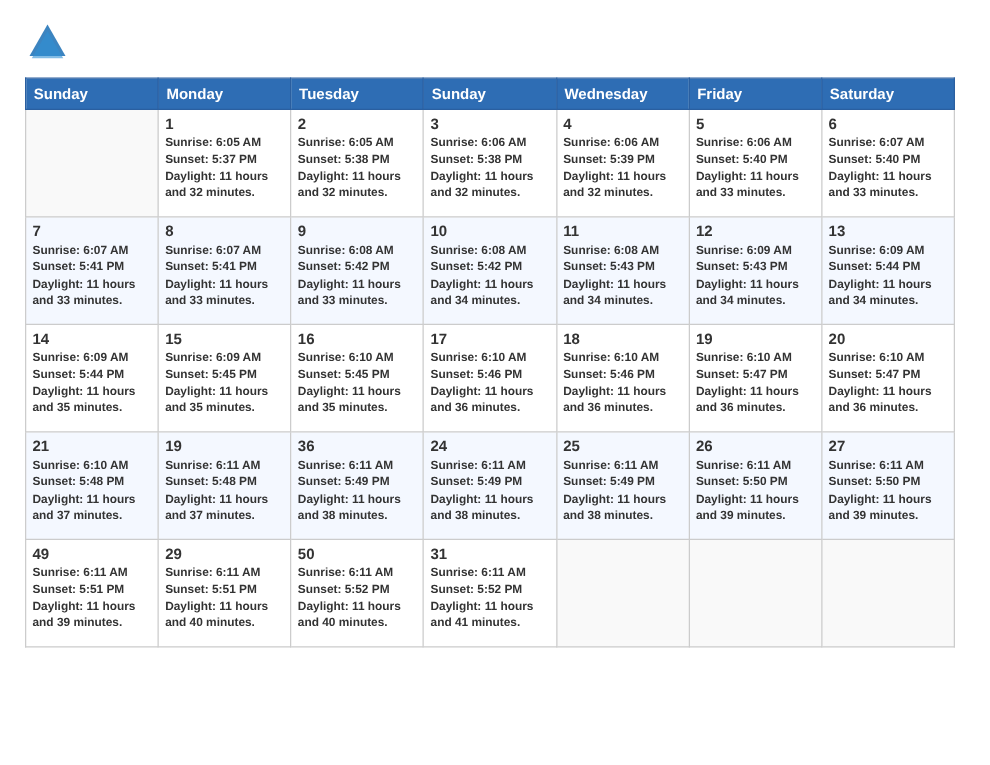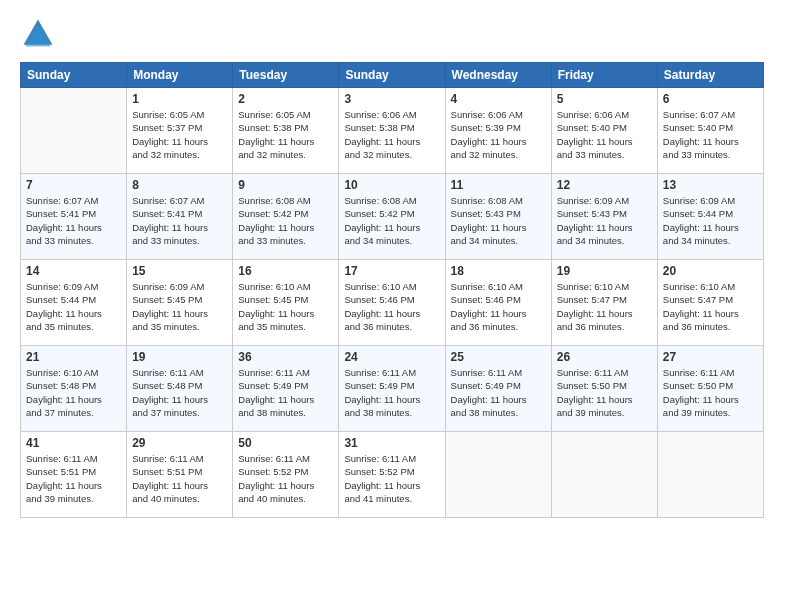--- a/index.html
+++ b/index.html
@@ -85,20 +85,21 @@
     .day-num {
       font-size: 12px;
       font-weight: bold;
       display: block;
       margin-bottom: 2px;
     }
     .day-detail {
       font-size: 9.5px;
       line-height: 1.4;
       color: #333;
+      font-weight: bold;
     }
     tr:nth-child(even) td {
       background-color: #f4f8ff;
     }
     tr:nth-child(odd) td {
       background-color: #fff;
     }
     .calendar thead tr th {
       background-color: #2e6db4;
     }
@@ -167,21 +168,21 @@
         <tr>
           <td><span class="day-num">21</span><span class="day-detail">Sunrise: 6:10 AM<br>Sunset: 5:48 PM<br>Daylight: 11 hours<br>and 37 minutes.</span></td>
           <td><span class="day-num">19</span><span class="day-detail">Sunrise: 6:11 AM<br>Sunset: 5:48 PM<br>Daylight: 11 hours<br>and 37 minutes.</span></td>
           <td><span class="day-num">36</span><span class="day-detail">Sunrise: 6:11 AM<br>Sunset: 5:49 PM<br>Daylight: 11 hours<br>and 38 minutes.</span></td>
           <td><span class="day-num">24</span><span class="day-detail">Sunrise: 6:11 AM<br>Sunset: 5:49 PM<br>Daylight: 11 hours<br>and 38 minutes.</span></td>
           <td><span class="day-num">25</span><span class="day-detail">Sunrise: 6:11 AM<br>Sunset: 5:49 PM<br>Daylight: 11 hours<br>and 38 minutes.</span></td>
           <td><span class="day-num">26</span><span class="day-detail">Sunrise: 6:11 AM<br>Sunset: 5:50 PM<br>Daylight: 11 hours<br>and 39 minutes.</span></td>
           <td><span class="day-num">27</span><span class="day-detail">Sunrise: 6:11 AM<br>Sunset: 5:50 PM<br>Daylight: 11 hours<br>and 39 minutes.</span></td>
         </tr>
         <tr>
-          <td><span class="day-num">41</span><span class="day-detail">Sunrise: 6:11 AM<br>Sunset: 5:51 PM<br>Daylight: 11 hours<br>and 39 minutes.</span></td>
+          <td><span class="day-num">49</span><span class="day-detail">Sunrise: 6:11 AM<br>Sunset: 5:51 PM<br>Daylight: 11 hours<br>and 39 minutes.</span></td>
           <td><span class="day-num">29</span><span class="day-detail">Sunrise: 6:11 AM<br>Sunset: 5:51 PM<br>Daylight: 11 hours<br>and 40 minutes.</span></td>
           <td><span class="day-num">50</span><span class="day-detail">Sunrise: 6:11 AM<br>Sunset: 5:52 PM<br>Daylight: 11 hours<br>and 40 minutes.</span></td>
           <td><span class="day-num">31</span><span class="day-detail">Sunrise: 6:11 AM<br>Sunset: 5:52 PM<br>Daylight: 11 hours<br>and 41 minutes.</span></td>
           <td class="empty"></td>
           <td class="empty"></td>
           <td class="empty"></td>
         </tr>
       </tbody>
   </table>
 </div>

